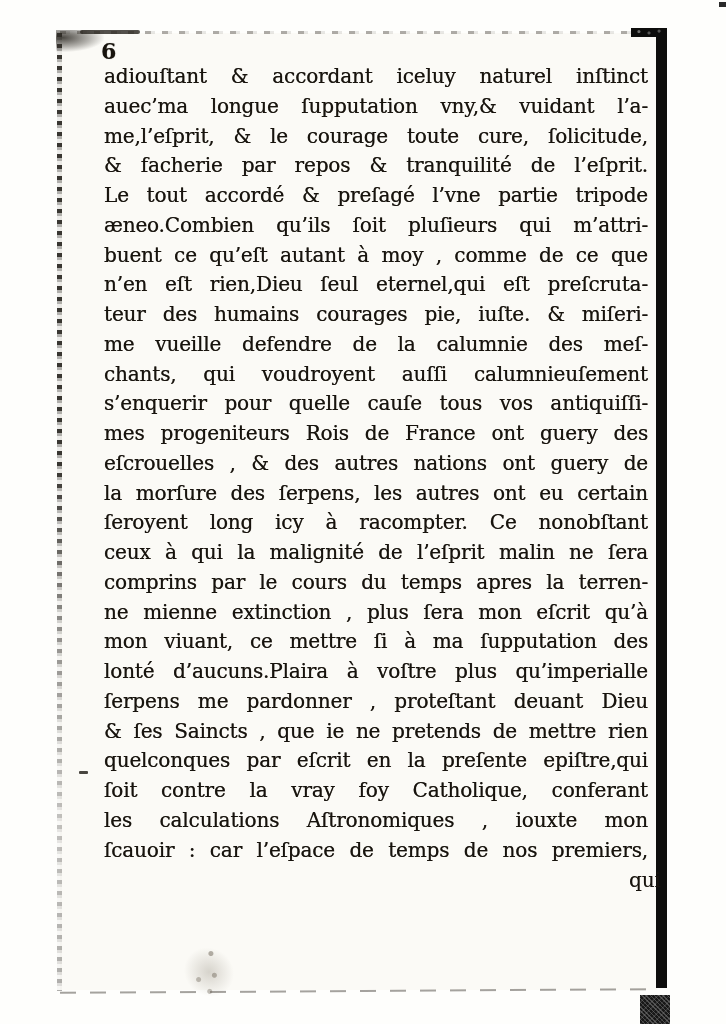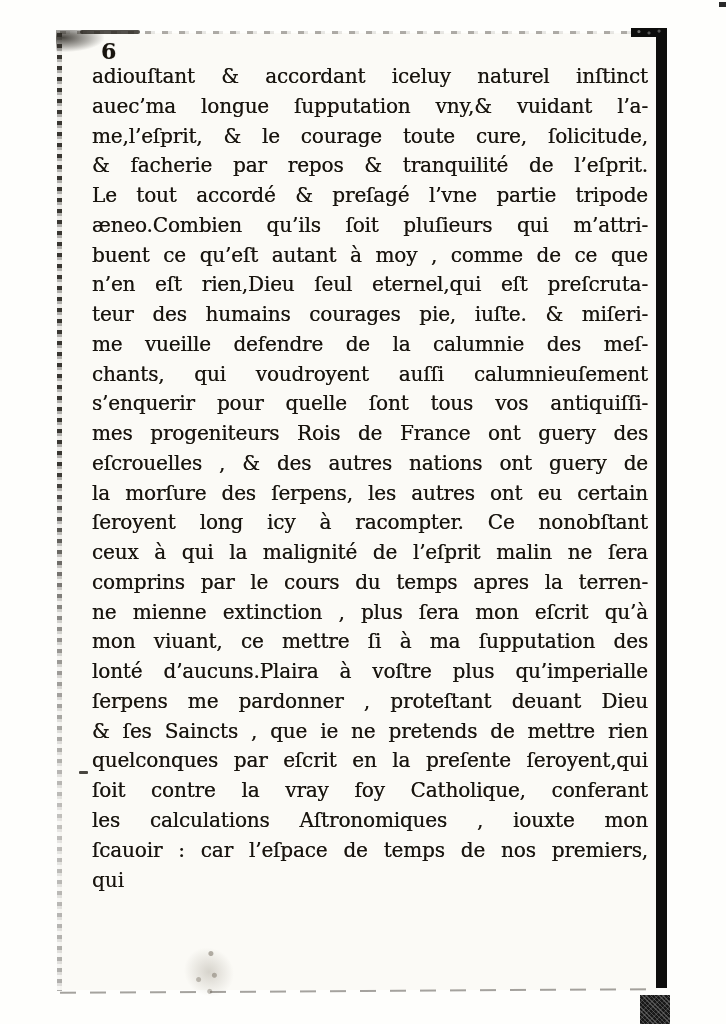--- a/index.html
+++ b/index.html
@@ -141,26 +141,27 @@
   }
   .line {
     height: 29.75px;
     line-height: 29.75px;
     font-size: 20px;
     letter-spacing: -0.15px;
     text-align: justify;
     text-align-last: justify;
     overflow: visible;
     text-shadow: 0.25px 0.4px 0.6px rgba(23,19,13,.55), -0.2px 0 0.4px rgba(23,19,13,.3);
+    margin-left: 12px;
   }
   .catchword-line {
     height: 30px;
     line-height: 30px;
     font-size: 20px;
-    text-align: left;
+    text-align: right;
     margin-right: -13px;
     text-shadow: 0.25px 0.4px 0.6px rgba(23,19,13,.55);
   }
 </style>
 </head>
 <body>
 
 <div class="scan">
   <div class="paper"></div>
 
@@ -186,32 +187,32 @@
         <div class="line">auec’ma longue ſupputation vny,&amp; vuidant l’a-</div>
         <div class="line">me,l’eſprit, &amp; le courage toute cure, ſolicitude,</div>
         <div class="line">&amp; facherie par repos &amp; tranquilité de l’eſprit.</div>
         <div class="line">Le tout accordé &amp; preſagé l’vne partie tripode</div>
         <div class="line">æneo.Combien qu’ils ſoit pluſieurs qui m’attri-</div>
         <div class="line">buent ce qu’eſt autant à moy , comme de ce que</div>
         <div class="line">n’en eſt rien,Dieu ſeul eternel,qui eſt preſcruta-</div>
         <div class="line">teur des humains courages pie, iuſte. &amp; miſeri-</div>
         <div class="line">me vueille defendre de la calumnie des meſ-</div>
         <div class="line">chants, qui voudroyent auſſi calumnieuſement</div>
-        <div class="line">s’enquerir pour quelle ſont tous vos antiquiſſi-</div>
+        <div class="line">s’enquerir pour quelle cauſe tous vos antiquiſſi-</div>
         <div class="line">mes progeniteurs Rois de France ont guery des</div>
         <div class="line">eſcrouelles , &amp; des autres nations ont guery de</div>
         <div class="line">la morſure des ſerpens, les autres ont eu certain</div>
         <div class="line">ſeroyent long icy à racompter. Ce nonobſtant</div>
         <div class="line">ceux à qui la malignité de l’eſprit malin ne ſera</div>
         <div class="line">comprins par le cours du temps apres la terren-</div>
         <div class="line">ne mienne extinction , plus ſera mon eſcrit qu’à</div>
         <div class="line">mon viuant, ce mettre ſi à ma ſupputation des</div>
         <div class="line">lonté d’aucuns.Plaira à voſtre plus qu’imperialle</div>
         <div class="line">ſerpens me pardonner , proteſtant deuant Dieu</div>
         <div class="line">&amp; ſes Saincts , que ie ne pretends de mettre rien</div>
-        <div class="line">quelconques par eſcrit en la preſente ſeroyent,qui</div>
+        <div class="line">quelconques par eſcrit en la preſente epiſtre,qui</div>
         <div class="line">ſoit contre la vray foy Catholique, conferant</div>
         <div class="line">les calculations Aſtronomiques , iouxte mon</div>
         <div class="line">ſcauoir : car l’eſpace de temps de nos premiers,</div>
       </div>
     <div class="catchword-line">qui</div>
   </div>
 </div>
 
 </body></html>

